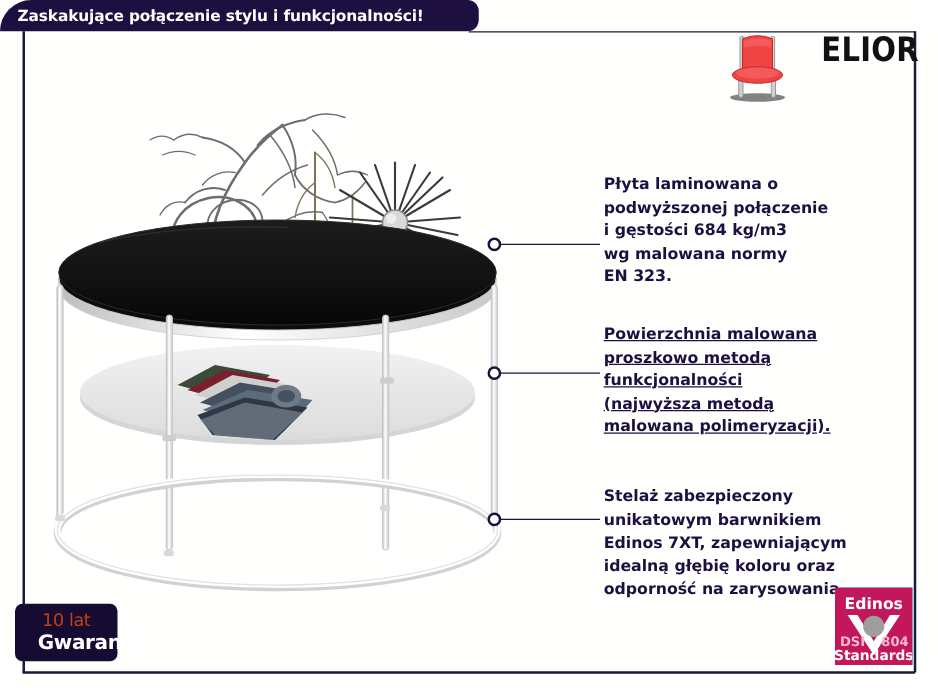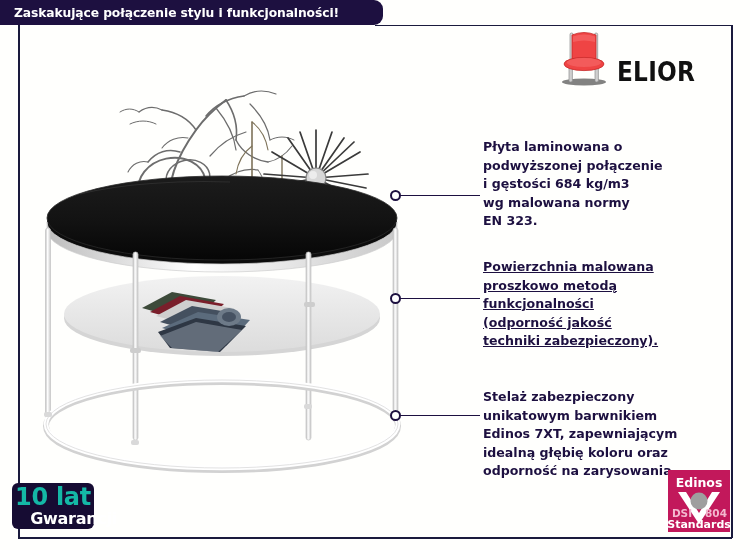--- a/index.html
+++ b/index.html
@@ -9,20 +9,21 @@
   }
   body {
     font-family: "DejaVu Sans", "Liberation Sans", sans-serif;
   }
   #page {
     position: relative;
     width: 750px;
     height: 550px;
     background: #fffffd;
     overflow: hidden;
+    border-radius: 25px;
   }
 
   
   .frame-line {
     position: absolute;
     background: #1a1a3d;
   }
   #frame-left   { left: 18px;  top: 25px;  width: 1.5px; height: 513px; }
   #frame-right  { left: 731px; top: 25px;  width: 1.5px; height: 513px; }
   #frame-bottom { left: 18px;  top: 537px; width: 714px; height: 1.5px; }
@@ -47,27 +48,27 @@
     color: #ffffff;
     font-size: 12.3px;
     font-weight: bold;
     letter-spacing: -0.1px;
     white-space: nowrap;
   }
 
   
   #brand {
     position: absolute;
-    left: 553px;
+    left: 575px;
     top: 25px;
     width: 150px;
     height: 62px;
     display: flex;
-    align-items: flex-end;
-    gap: 2px;
+    align-items: flex-start;
+    gap: 20px;
   }
   #brand-chair {
     width: 62px;
     height: 58px;
     flex: none;
     position: relative;
   }
   #brand-name {
     font-size: 27px;
     font-weight: bold;
@@ -134,23 +135,23 @@
     height: 46px;
     background: #160c33;
     border-radius: 6px;
     display: flex;
     flex-direction: column;
     align-items: center;
     justify-content: center;
     line-height: 1;
   }
   #warranty-years {
-    color: #14b8a6;
-    font-size: 24px;
-    font-weight: bold;
+    color: #c2410c;
+    font-size: 14px;
+    font-weight: normal;
     letter-spacing: -0.3px;
   }
   #warranty-label {
     color: #ffffff;
     font-size: 16px;
     font-weight: bold;
     margin-top: 2px;
     letter-spacing: -0.3px;
     padding-left: 41px;
   }
@@ -362,22 +363,22 @@
     <div>podwyższonej połączenie</div>
     <div>i gęstości 684 kg/m3</div>
     <div>wg malowana normy</div>
     <div>EN 323.</div>
   </div>
 
   <div class="feature" id="feature-2">
     <div>Powierzchnia malowana</div>
     <div>proszkowo metodą</div>
     <div>funkcjonalności</div>
-    <div>(odporność jakość</div>
-    <div>techniki zabezpieczony).</div>
+    <div>(najwyższa metodą</div>
+    <div>malowana polimeryzacji).</div>
   </div>
 
   <div class="feature" id="feature-3">
     <div>Stelaż zabezpieczony</div>
     <div>unikatowym barwnikiem</div>
     <div>Edinos 7XT, zapewniającym</div>
     <div>idealną głębię koloru oraz</div>
     <div>odporność na zarysowania.</div>
   </div>
 

